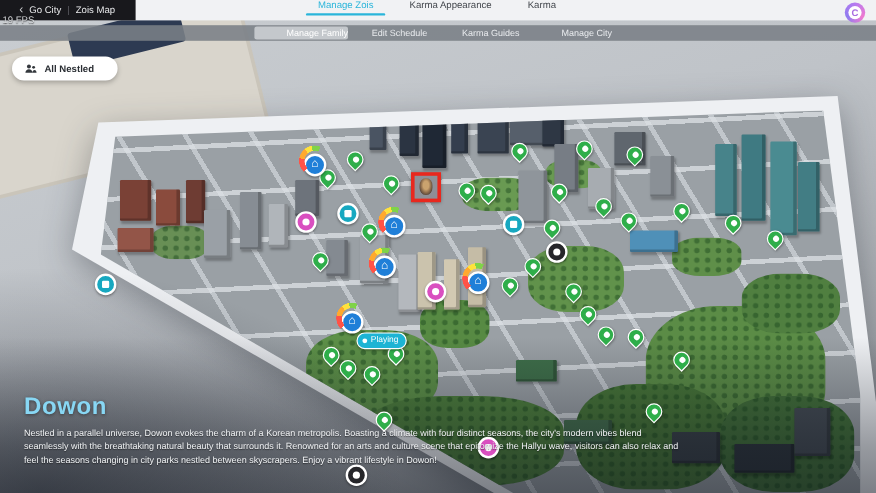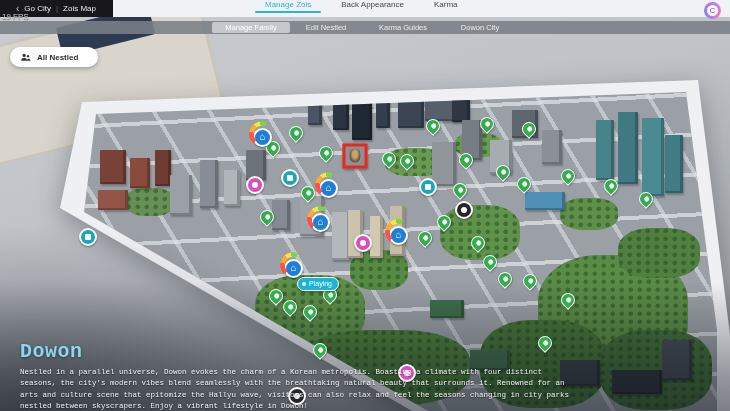--- a/index.html
+++ b/index.html
@@ -18,21 +18,21 @@
   .main-tabs{position:absolute;left:263px;top:0;height:17px;display:flex;gap:26px;align-items:flex-start;z-index:21;}
   .main-tab{font-size:8px;color:#42464c;position:relative;padding:0 2px;cursor:pointer;}
   .main-tab.active{color:#2ab5da;}
   .main-tab.active::after{content:"";position:absolute;left:-8px;right:-8px;bottom:-4px;height:2px;background:#2ab5da;border-radius:2px;}
   .c-badge{position:absolute;left:704px;top:2px;width:17px;height:17px;border-radius:50%;
     background:conic-gradient(#b57bf0,#f07ad0,#8f7bf0,#b57bf0);display:flex;align-items:center;justify-content:center;z-index:22;}
   .c-badge .inner{width:11px;height:11px;border-radius:50%;background:#fff;display:flex;align-items:center;justify-content:center;
     font-size:8px;font-weight:bold;color:#a96ee0;line-height:11px;}
   
   .subbar{position:absolute;left:0;top:21px;width:730px;height:13px;background:rgba(122,127,134,0.88);z-index:19;}
-  .subtab{position:absolute;top:0;height:13px;line-height:13px;text-align:center;font-size:7.5px;color:#e9ebee;cursor:pointer;}
+  .subtab{position:absolute;top:0;height:13px;line-height:13px;text-align:right;font-size:7.5px;color:#e9ebee;cursor:pointer;}
   .subtab.selected{background:rgba(250,252,255,0.55);border-radius:2px;color:#ffffff;top:1px;height:11px;line-height:11px;}
   
   .all-families{position:absolute;left:10px;top:47px;width:88px;height:20px;background:#ffffff;border-radius:11px;
     box-shadow:0 2px 4px rgba(0,0,0,.25);display:flex;align-items:center;gap:6px;padding-left:10px;box-sizing:border-box;z-index:20;cursor:pointer;}
   .all-families svg{width:11px;height:11px;fill:#33373c;}
   .all-families span{font-size:8px;font-weight:bold;color:#2a2e33;}
   
   .clipboard{position:absolute;left:-25px;top:22px;width:235px;height:112px;background:#d9d5cc;border:3px solid #cac5ba;
     transform:rotate(-14deg);border-radius:4px;z-index:1;}
   .laptop{position:absolute;left:58px;top:16px;width:95px;height:30px;background:#2d3a52;transform:rotate(-14deg);border-radius:3px;z-index:2;}
@@ -77,51 +77,51 @@
   .pin-black .dot::after{border-radius:50%;}
   .pin-selected{width:25px;height:25px;border:3px solid #e8281e;background:#8f8f96;box-sizing:border-box;
     box-shadow:0 1px 3px rgba(0,0,0,.5);}
   .pin-selected::after{content:"";position:absolute;left:4px;top:2px;width:11px;height:14px;
     background:radial-gradient(ellipse at 50% 42%, #caa36e 0 30%, #8a6a4a 55%, #55453a 75%, transparent 78%),#77726e;border-radius:45%;}
   .status-pill{position:absolute;transform:translate(-50%,-50%);background:#1db4d4;border:1px solid #fff;border-radius:8px;
     color:#fff;font-size:7px;line-height:10px;padding:1px 6px 1px 4px;display:flex;align-items:center;gap:3px;z-index:9;
     box-shadow:0 1px 2px rgba(0,0,0,.35);white-space:nowrap;cursor:pointer;}
   .status-pill i{width:4px;height:4px;border-radius:50%;background:#fff;display:inline-block;}
   
-  .city-info{position:absolute;left:20px;top:340px;width:552px;z-index:10;font-family:Liberation Mono, monospace;}
+  .city-info{position:absolute;left:20px;top:328px;width:552px;z-index:10;}
   .city-title{font-size:20px;font-weight:bold;color:#88d7f4;letter-spacing:.5px;text-shadow:0 1px 3px rgba(0,0,0,.45);}
   .city-desc{margin-top:4px;font-size:7.5px;line-height:1.5;color:#f2f4f6;text-shadow:0 1px 1px rgba(0,0,0,.55);}
 </style>
 </head>
 <body>
 
 <div class="fps">19 FPS</div>
 
 <div class="topbar">
   <div class="topbar-dark">
     <span class="chev">‹</span>
     <span>Go City</span>
     <span class="tb-div">|</span>
     <span>Zois Map</span>
   </div>
   <div class="main-tabs">
     <div class="main-tab active">Manage Zois</div>
-    <div class="main-tab">Back Appearance</div>
+    <div class="main-tab">Karma Appearance</div>
     <div class="main-tab">Karma</div>
   </div>
   <div class="c-badge">
     <div class="inner">C</div>
   </div>
 </div>
 
 <div class="subbar">
   <div class="subtab selected" style="left:212px;width:78px;">Manage Family</div>
-  <div class="subtab" style="left:296px;width:60px;">Edit Nestled</div>
+  <div class="subtab" style="left:296px;width:60px;">Edit Schedule</div>
   <div class="subtab" style="left:373px;width:60px;">Karma Guides</div>
-  <div class="subtab" style="left:450px;width:60px;">Dowon City</div>
+  <div class="subtab" style="left:450px;width:60px;">Manage City</div>
 </div>
 
 <div class="all-families">
   <svg viewBox="0 0 24 24">
     <circle cx="9" cy="7.5" r="3.6"></circle>
     <path d="M2.5 19c0-3.6 2.9-6.5 6.5-6.5s6.5 2.9 6.5 6.5z"></path>
     <circle cx="17.5" cy="9" r="2.6"></circle>
     <path d="M15 19c.3-2.8 2-5 4.3-5 1.9 0 3.3 2.2 3.6 5z"></path>
   </svg>
   <span>All Nestled</span>

